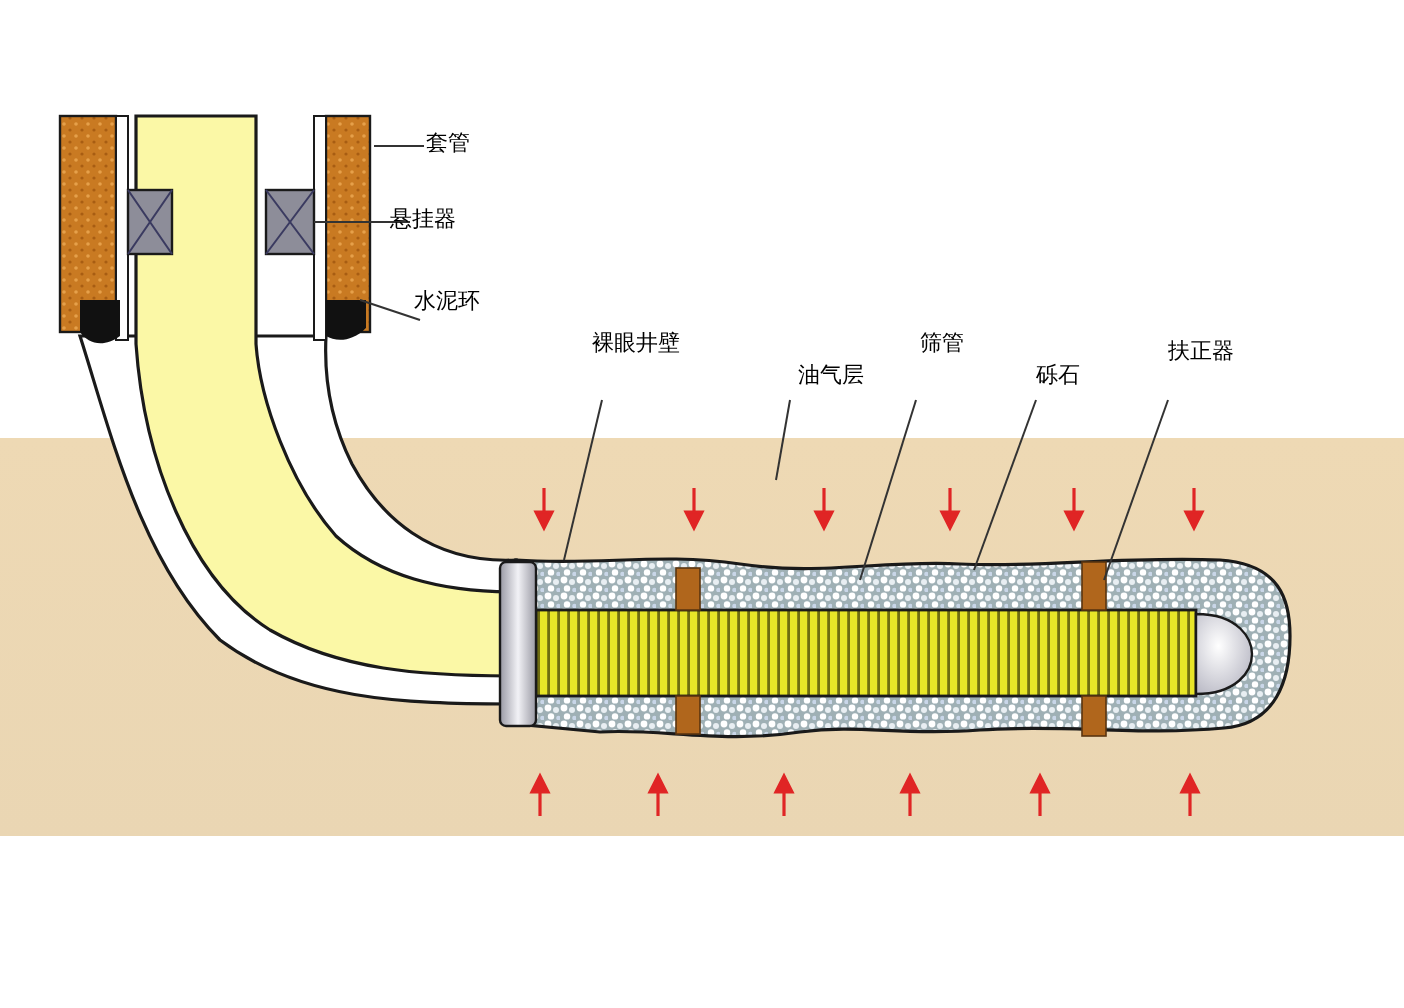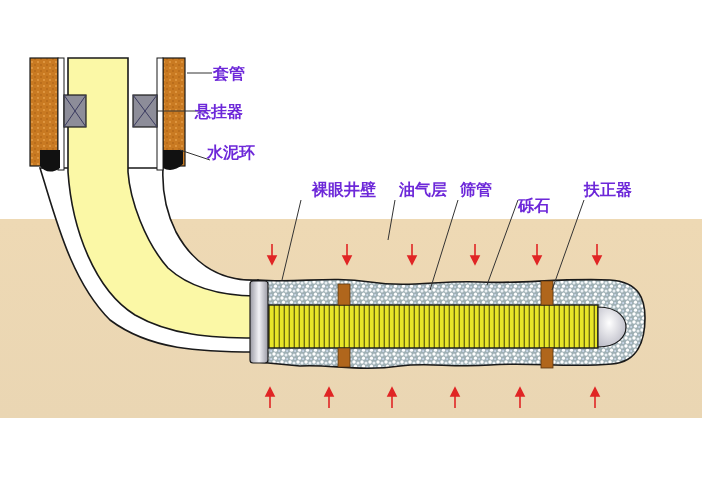--- a/index.html
+++ b/index.html
@@ -1,18 +1,18 @@
 <!DOCTYPE html>
 <html><head>
   <meta charset="utf-8">
   <style>
     html,body{margin:0;padding:0;background:#ffffff;}
     body{width:702px;height:504px;position:relative;overflow:hidden;font-family:"DejaVu Sans",sans-serif;}
     #diagram{position:absolute;left:0;top:0;width:702px;height:504px;}
-    .lbl{position:absolute;font-size:16px;font-weight:bold;color:#6d28d9;white-space:nowrap;letter-spacing:0px;}
+    .lbl{position:absolute;font-size:11px;font-weight:normal;color:#000000;white-space:nowrap;letter-spacing:0px;}
   </style>
 </head>
 <body>
 
 <div id="diagram">
   <svg width="702" height="504" viewBox="0 0 702 504" xmlns="http://www.w3.org/2000/svg">
     <defs>
       <pattern id="gravelPat" x="0" y="0" width="8" height="8" patternUnits="userSpaceOnUse">
         <rect width="8" height="8" fill="#9fb0b5"></rect>
         <circle cx="2" cy="2" r="1.7" fill="#ffffff"></circle>
@@ -153,18 +153,18 @@
           <line x1="595" y1="394" x2="595" y2="408"></line>
           <path d="M591,396 L599,396 L595,388 Z"></path>
         </g>
     </g>
   </svg>
 
   
   <div class="lbl" style="left:213px;top:64px;">套管</div>
   <div class="lbl" style="left:195px;top:102px;">悬挂器</div>
   <div class="lbl" style="left:207px;top:143px;">水泥环</div>
-  <div class="lbl" style="left:296px;top:180px;margin-left:16px;">裸眼井壁</div>
+  <div class="lbl" style="left:296px;top:164px;">裸眼井壁</div>
   <div class="lbl" style="left:399px;top:180px;">油气层</div>
-  <div class="lbl" style="left:460px;top:180px;">筛管</div>
-  <div class="lbl" style="left:518px;top:196px;">砾石</div>
-  <div class="lbl" style="left:584px;top:180px;">扶正器</div>
+  <div class="lbl" style="left:460px;top:164px;">筛管</div>
+  <div class="lbl" style="left:518px;top:180px;">砾石</div>
+  <div class="lbl" style="left:584px;top:168px;">扶正器</div>
 </div>
 
 </body></html>

